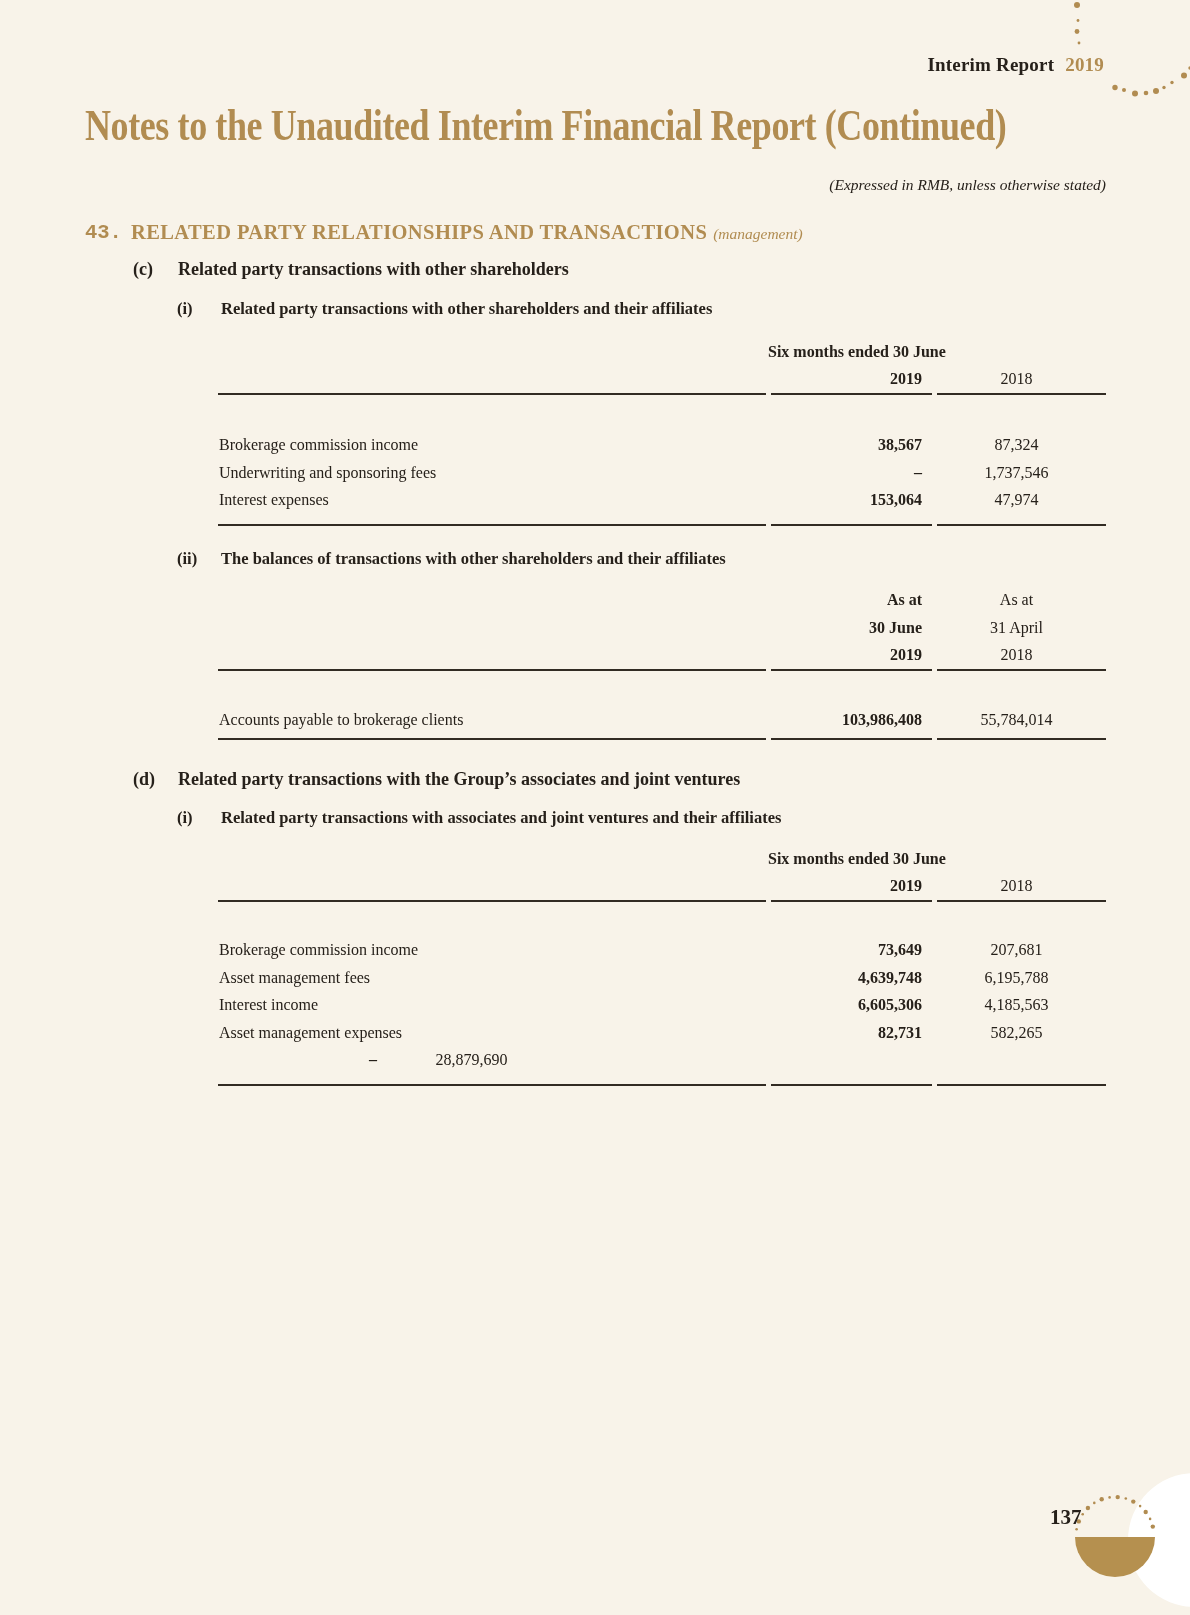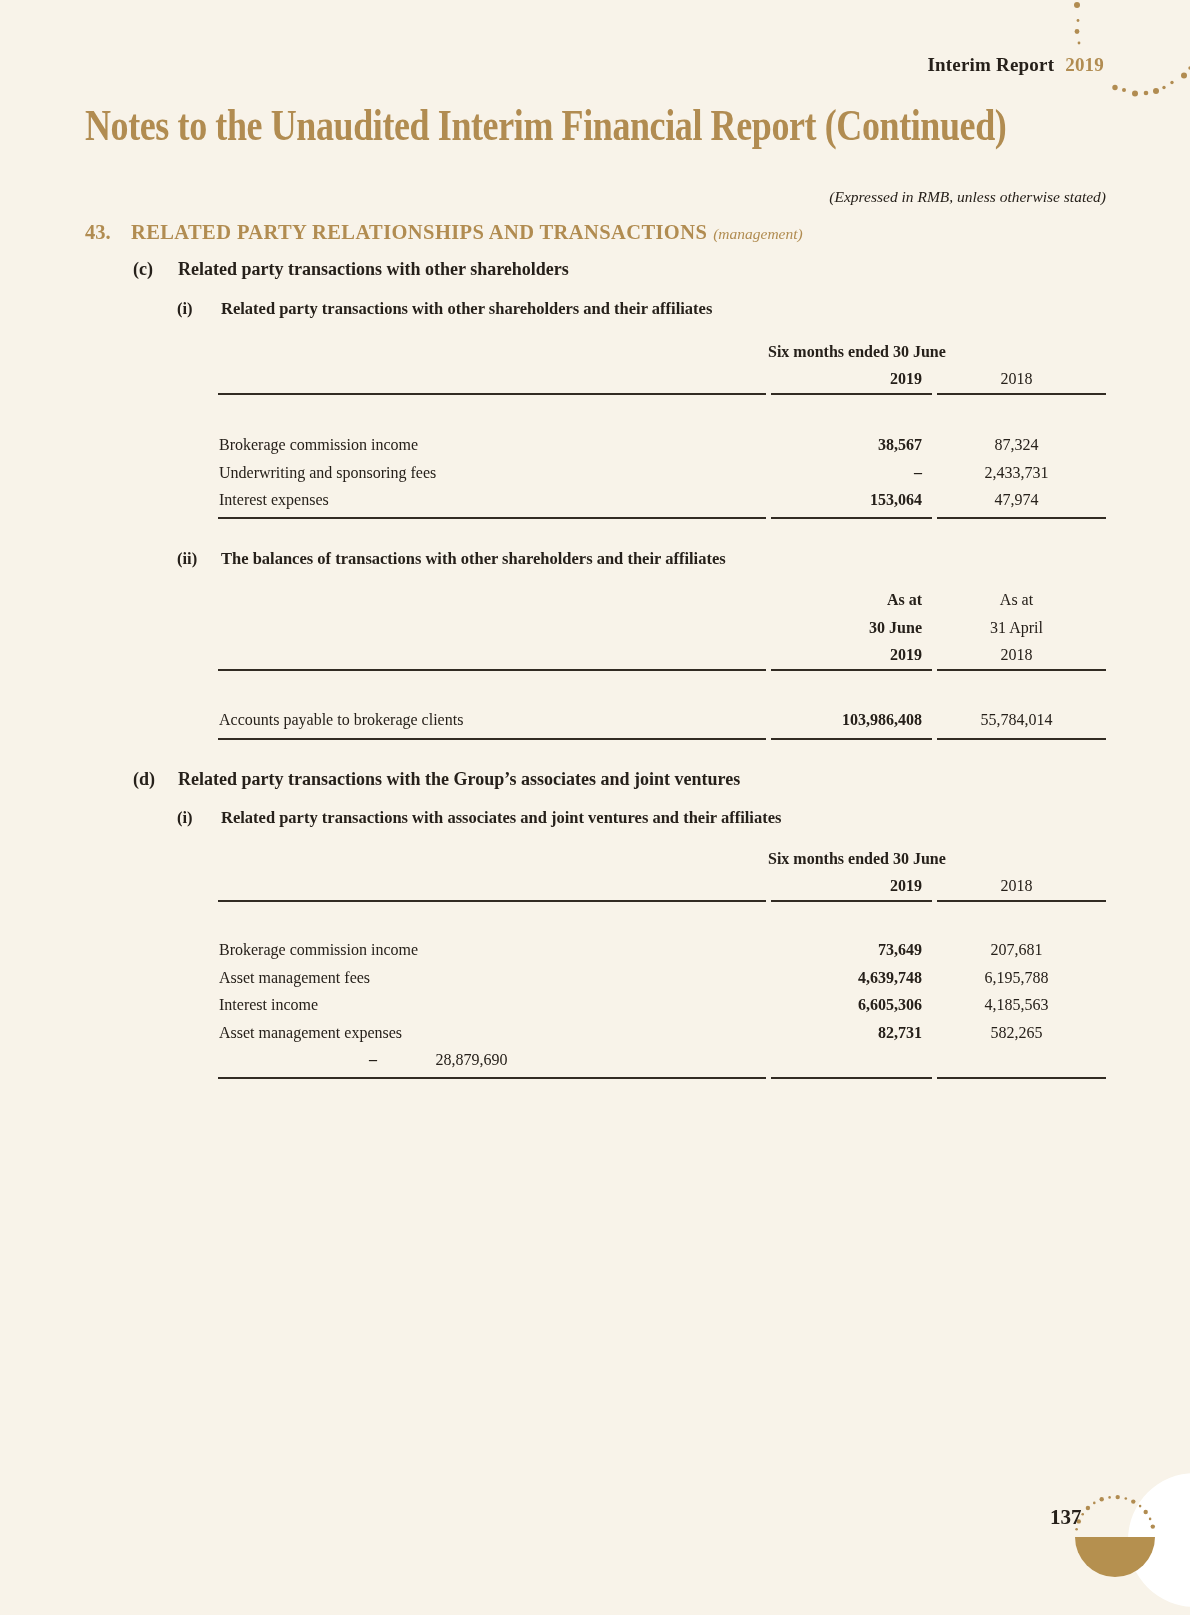--- a/index.html
+++ b/index.html
@@ -19,46 +19,46 @@
   .content{position:absolute;left:0;top:0;width:100%;height:100%;z-index:1;}
 
   .brand{position:absolute;top:54px;right:86px;font-size:19px;font-weight:bold;letter-spacing:.2px;}
   .brand .year{color:var(--gold);margin-left:6px;}
 
   .doc-title{
     position:absolute;left:85px;top:98px;color:var(--gold);
     font-size:45px;font-weight:bold;white-space:nowrap;letter-spacing:-.5px;
     transform:scaleX(.8);transform-origin:left top;line-height:54px;
   }
-  .subtitle{position:absolute;top:176px;right:84px;font-style:italic;font-size:15.5px;margin-top:12px;}
+  .subtitle{position:absolute;top:176px;right:84px;font-style:italic;font-size:15.5px;}
 
   .h43{position:absolute;left:85px;top:221px;color:var(--gold);font-weight:bold;
        font-size:20.5px;letter-spacing:.4px;padding-left:46px;white-space:nowrap;}
-  .h43 .num{position:absolute;left:0;top:0;letter-spacing:0;}
+  .h43 .num{position:absolute;left:0;top:0;letter-spacing:0;font-family:Liberation Mono, monospace;}
   .h43 .cont{font-weight:normal;font-style:italic;font-size:15.5px;letter-spacing:0;margin-left:6px;}
 
   .hsub{position:absolute;font-weight:bold;white-space:nowrap;}
   .hsub .num{position:absolute;left:0;top:0;}
   .lvl1{left:133px;font-size:18px;padding-left:45px;}
   .lvl2{left:177px;font-size:16.5px;padding-left:44px;}
 
   .fin-table{position:absolute;left:218px;width:888px;font-size:16px;}
   .t-period{margin-left:550px;width:338px;text-align:left;font-weight:bold;
             height:27px;line-height:27px;}
   .trow{display:flex;line-height:27.5px;}
   .c1{width:545px;padding-left:1px;}
   .c2{width:170px;text-align:right;padding-right:11px;}
   .c3{width:173px;text-align:center;padding-right:6px;}
   .b{font-weight:bold;}
   .rule{display:flex;height:2.5px;}
   .rule span{display:block;height:2.5px;background:var(--rule);}
   .rule .s1{width:548px;margin-right:5px;}
   .rule .s2{width:161px;margin-right:5px;}
   .rule .s3{width:169px;}
-  .tbody{padding:36px 0 3px 0;}
+  .tbody{padding:36px 0 10px 0;}
   .tbody2{padding:35px 0 4px 0;}
   .hline{height:27.5px;line-height:27.5px;}
 
   .page-num{position:absolute;left:1050px;top:1505px;font-size:21px;font-weight:bold;}
 </style>
 </head>
 <body>
 
 <div class="page">
 
@@ -142,21 +142,21 @@
         </div>
       <div class="tbody">
         <div class="trow">
           <div class="c1">Brokerage commission income</div>
           <div class="c2 b">38,567</div>
           <div class="c3">87,324</div>
         </div>
         <div class="trow">
           <div class="c1">Underwriting and sponsoring fees</div>
           <div class="c2 b">–</div>
-          <div class="c3">2,433,731</div>
+          <div class="c3">1,737,546</div>
         </div>
         <div class="trow">
           <div class="c1">Interest expenses</div>
           <div class="c2 b">153,064</div>
           <div class="c3">47,974</div>
         </div>
       </div>
       <div class="rule">
           <span class="s1"></span>
           <span class="s2"></span>

